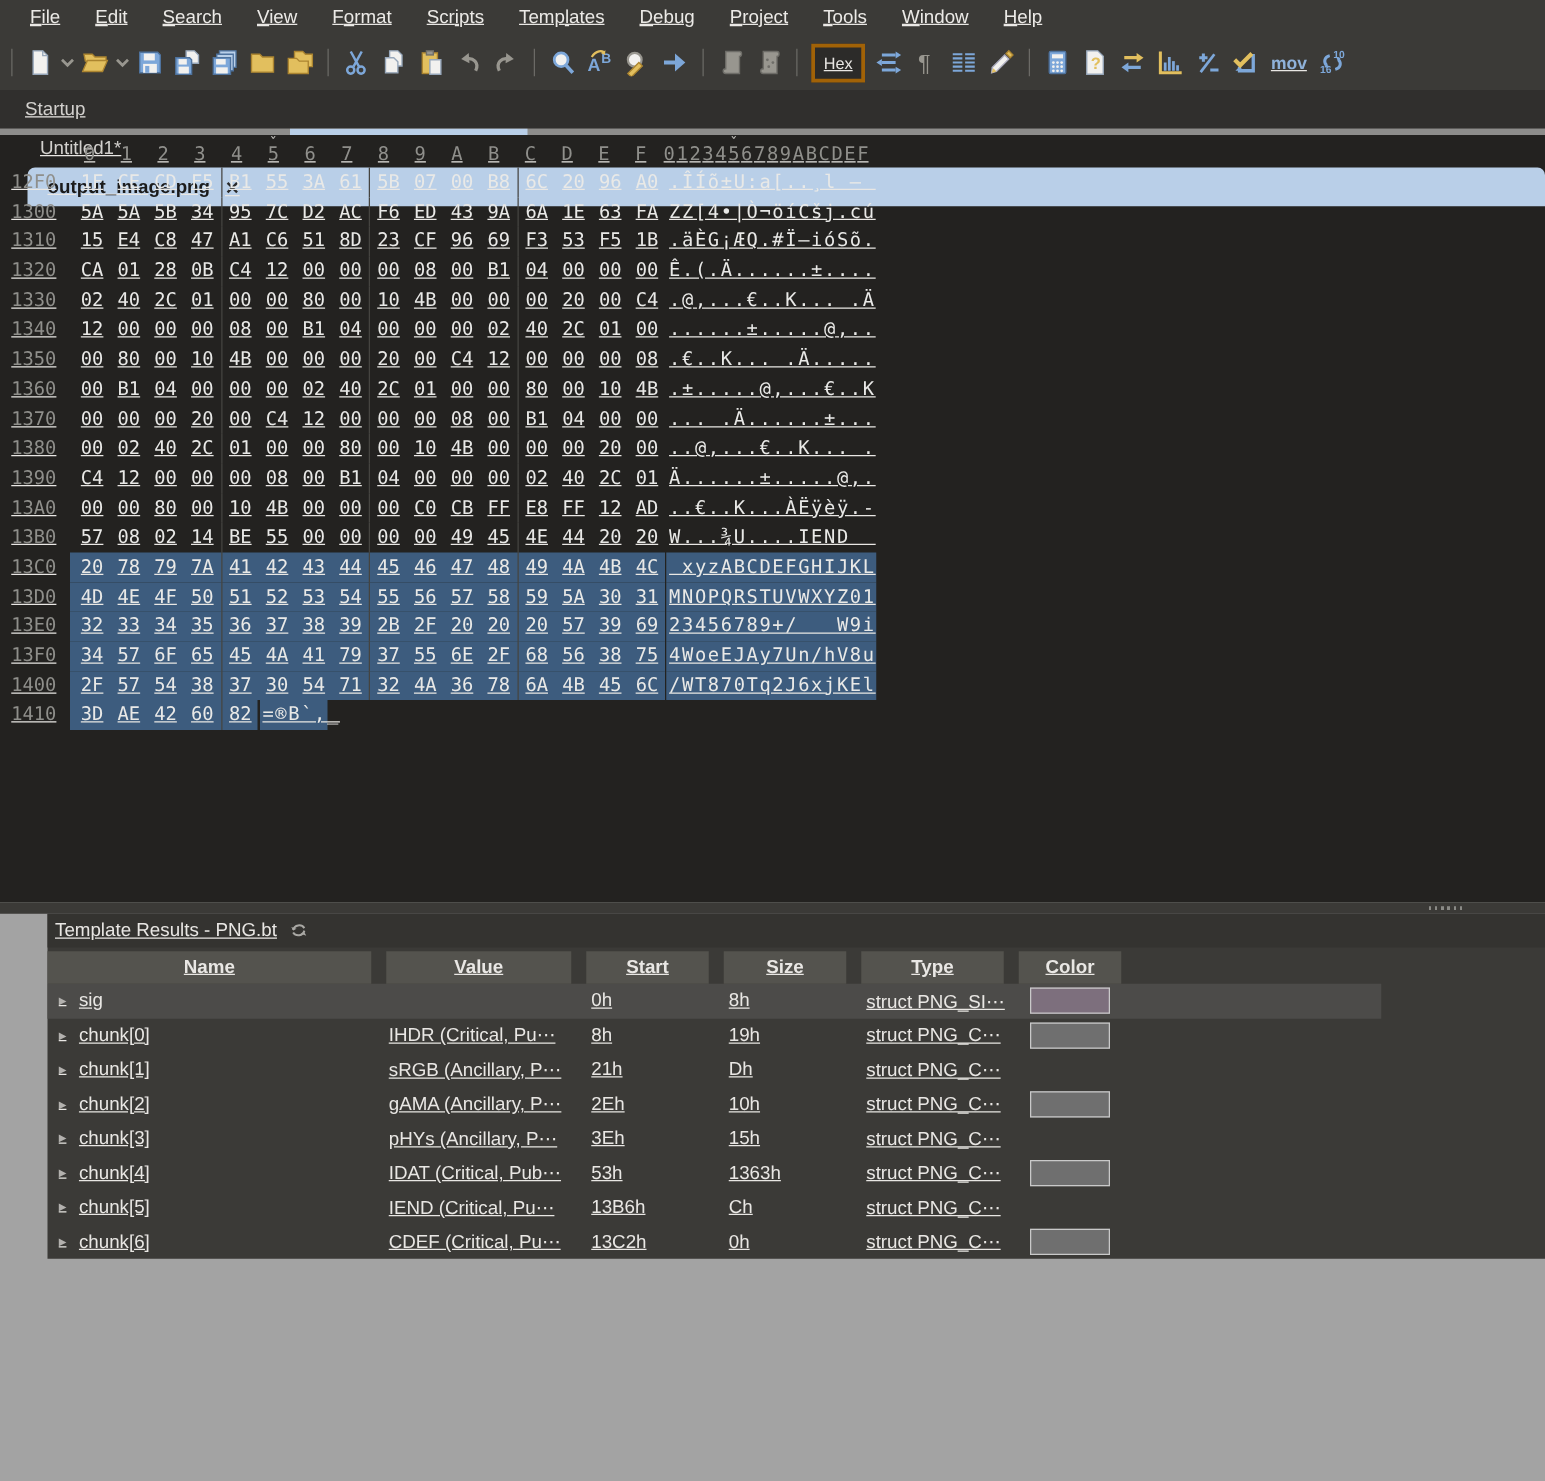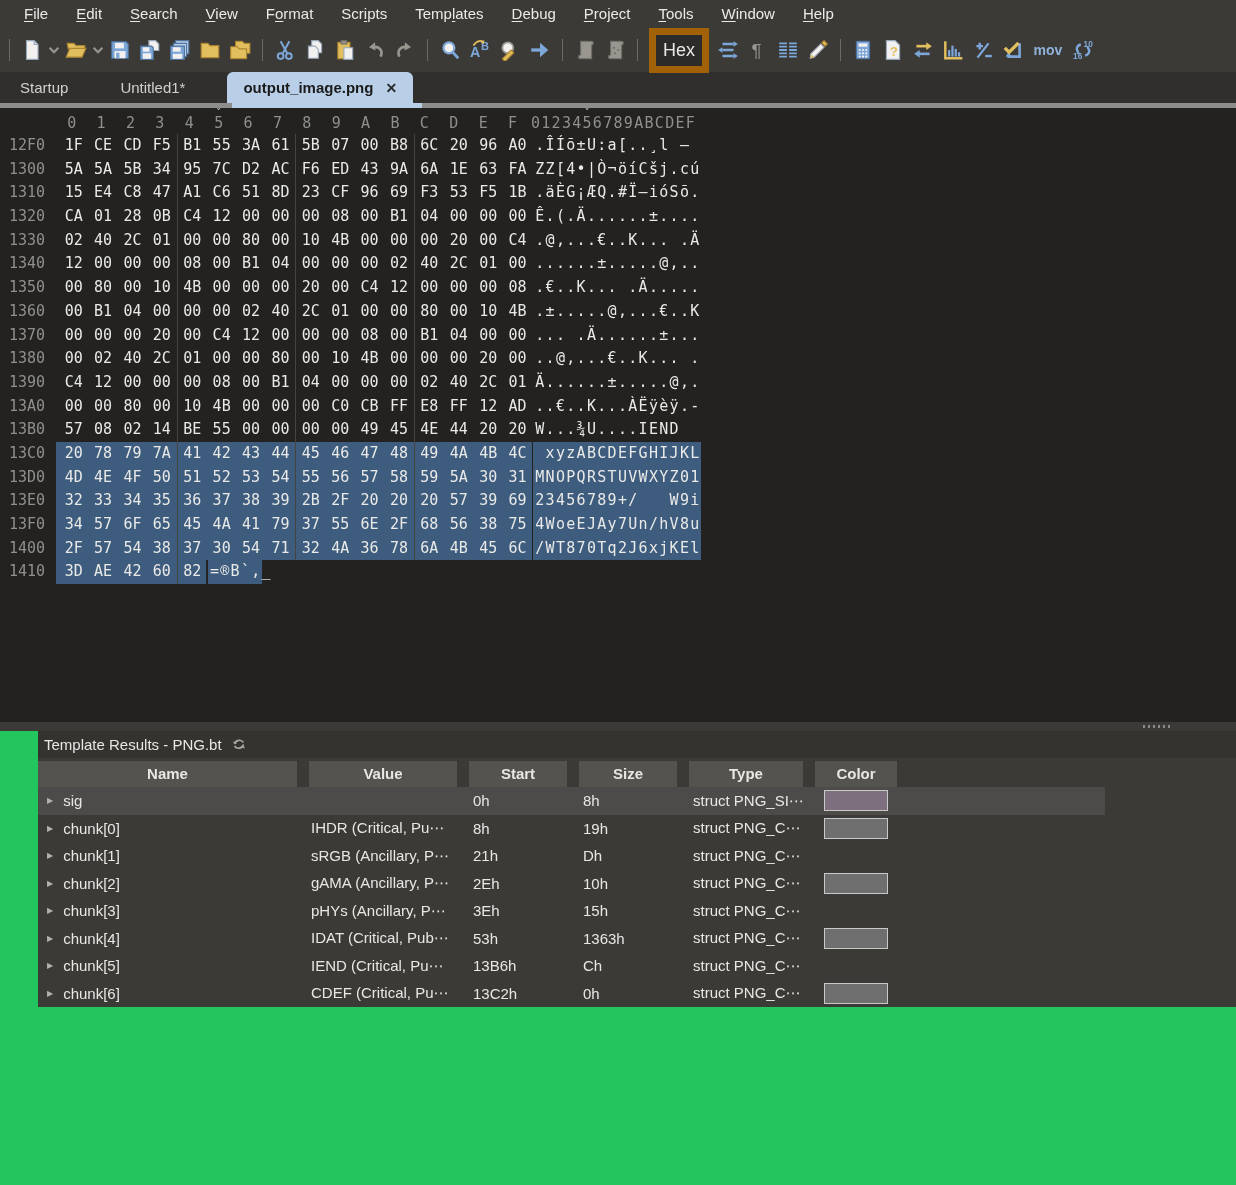--- a/index.html
+++ b/index.html
@@ -1,33 +1,33 @@
 <!DOCTYPE html>
 <html><head>
 <meta charset="utf-8">
 <style>
   html,body{margin:0;padding:0;background:#3b3a37;}
-  .window{position:relative;width:1236px;height:1185px;background:#22c55e;overflow:hidden;
-          font-family:"Liberation Sans",sans-serif;color:#e9e7e4;}
+  .window{position:relative;width:1236px;height:1185px;background:#a3a3a3;overflow:hidden;
+          font-family:"Liberation Sans",sans-serif;color:#e9e7e4;text-decoration:underline;}
   
   .menubar{display:flex;height:28px;align-items:center;padding-left:10px;background:#3b3a37;}
   .mitem{padding:0 14px;font-size:15px;line-height:28px;color:#eceae7;cursor:default;}
   .mitem u{text-decoration:underline;text-underline-offset:2px;}
   
   .toolbar{display:flex;height:44px;align-items:center;padding-left:2px;background:#3b3a37;}
   .tbtn{width:30px;height:34px;display:flex;align-items:center;justify-content:center;flex:none;}
   .tbtn svg{width:22px;height:22px;display:block;}
   .tbtn.narrow{width:14px;}
   .tbtn.wide{width:40px;}
   .sep{width:1px;height:22px;background:#6b6a66;margin:0 7px;flex:none;}
-  .hexbtn{border:7px solid #a16207;background:#2c2b29;color:#e9e7e4;font-size:18px;
+  .hexbtn{border:3px solid #a16207;background:#2c2b29;color:#e9e7e4;font-size:13px;
           padding:5px 7px;margin:0 4px;flex:none;}
   .movtxt{color:#8fb2da;font-weight:bold;font-size:14px;}
   
-  .tabbar{display:flex;height:31px;align-items:stretch;background:#302f2d;}
+  .tabbar{display:flex;height:31px;align-items:stretch;background:#302f2d;flex-direction:column;}
   .tab{font-size:15px;line-height:31px;padding:0 20px;color:#d2d0cd;}
   .tab.active{background:#b9cfe8;color:#1b1b1b;font-weight:bold;border-radius:6px 6px 0 0;
               display:flex;align-items:center;gap:12px;padding:0 16px;}
   .tab.active .close{font-weight:bold;color:#2a2a2a;font-size:14px;line-height:1;}
   .tabline{position:relative;height:5px;background:#8d8d8b;}
   .tabline-active{position:absolute;left:232px;width:190px;top:0;bottom:0;background:#b9cfe8;}
   
   .hexpane{height:614px;background:#232220;font-family:"DejaVu Sans Mono",monospace;
            font-size:15px;color:#e9e9e7;overflow:hidden;}
   .hexheader{display:flex;color:#8f8f8b;height:21px;line-height:21px;margin-top:5px;}

